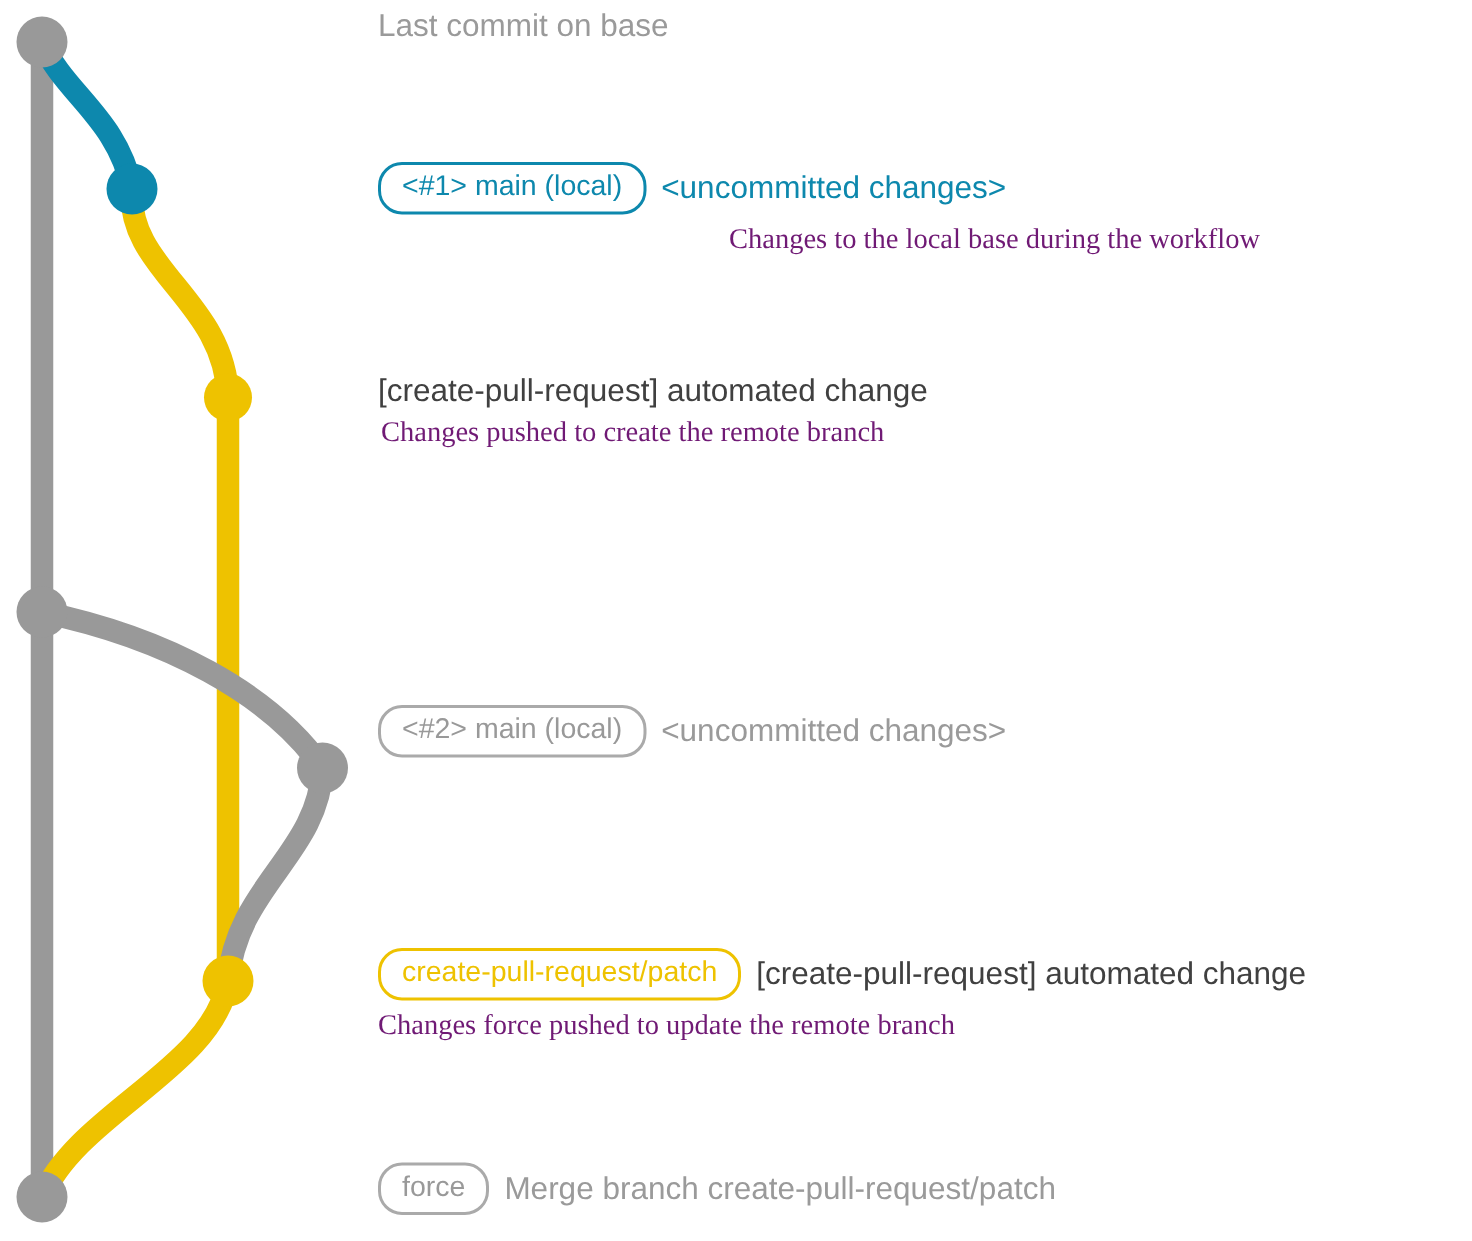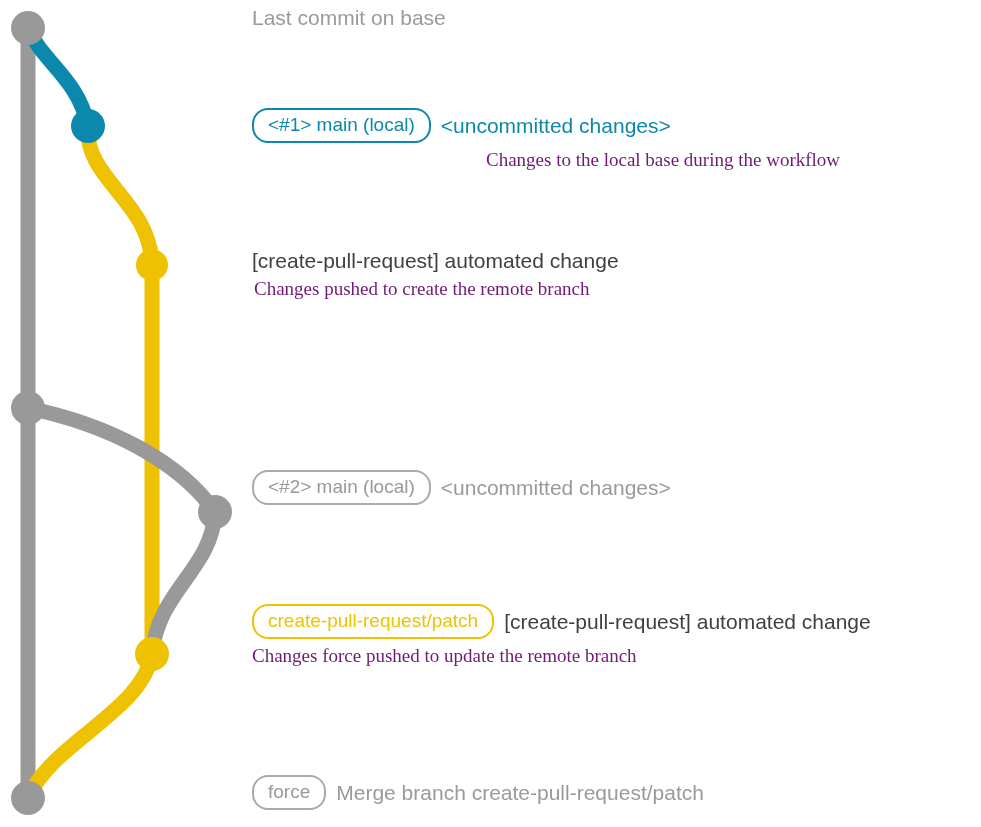--- a/index.html
+++ b/index.html
@@ -78,21 +78,21 @@
     white-space: nowrap;
     margin-top: 6px;
   }
 
   
   #row-last-commit      { top: 6px; }
   #row-main-local-1     { top: 108px; }
   #row-automated-1      { top: 249px; }
   #row-new-commit       { top: 395px; }
   #row-main-local-2     { top: 470px; }
-  #row-patch            { top: 604px; }
+  #row-patch            { top: 632px; }
   #row-merge            { top: 775px; }
 
   #row-main-local-1 .subtext { margin-left: 234px; }
   #row-automated-1  .subtext { margin-left: 2px; }
   #row-main-local-2 .subtext { margin-left: 234px; }
   #row-patch        .subtext { }
 </style>
 </head>
 <body>
 

